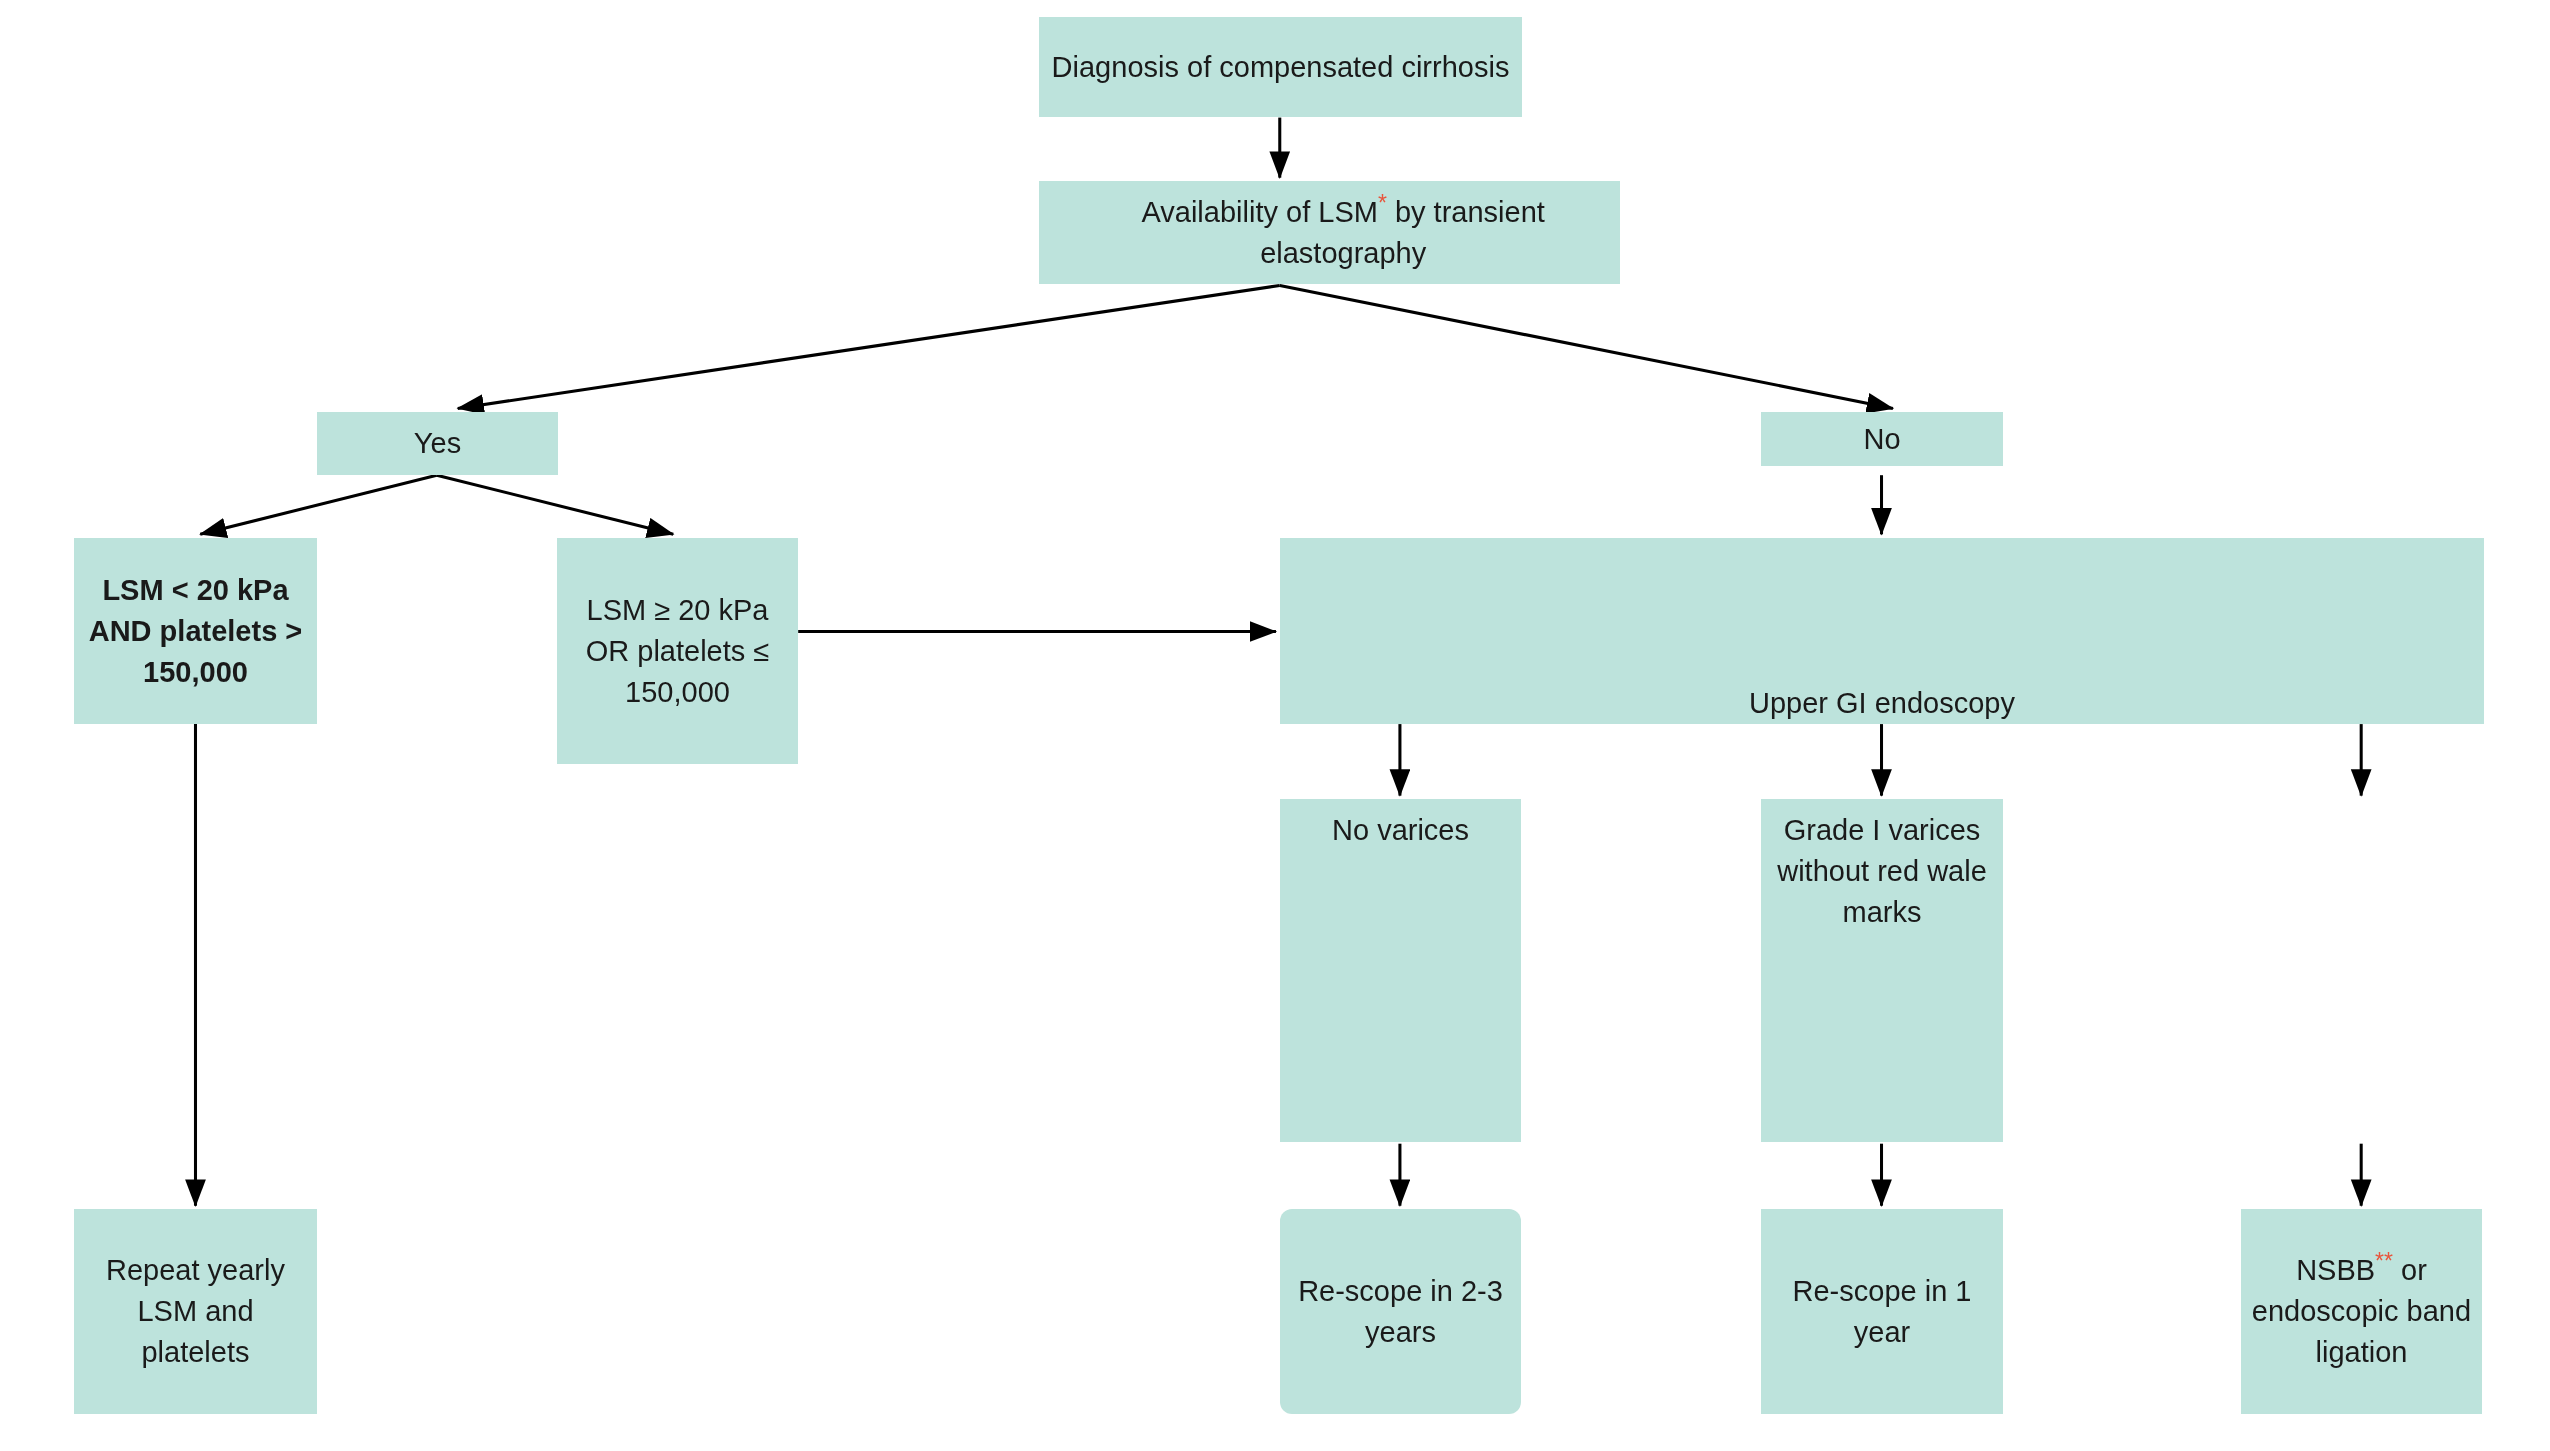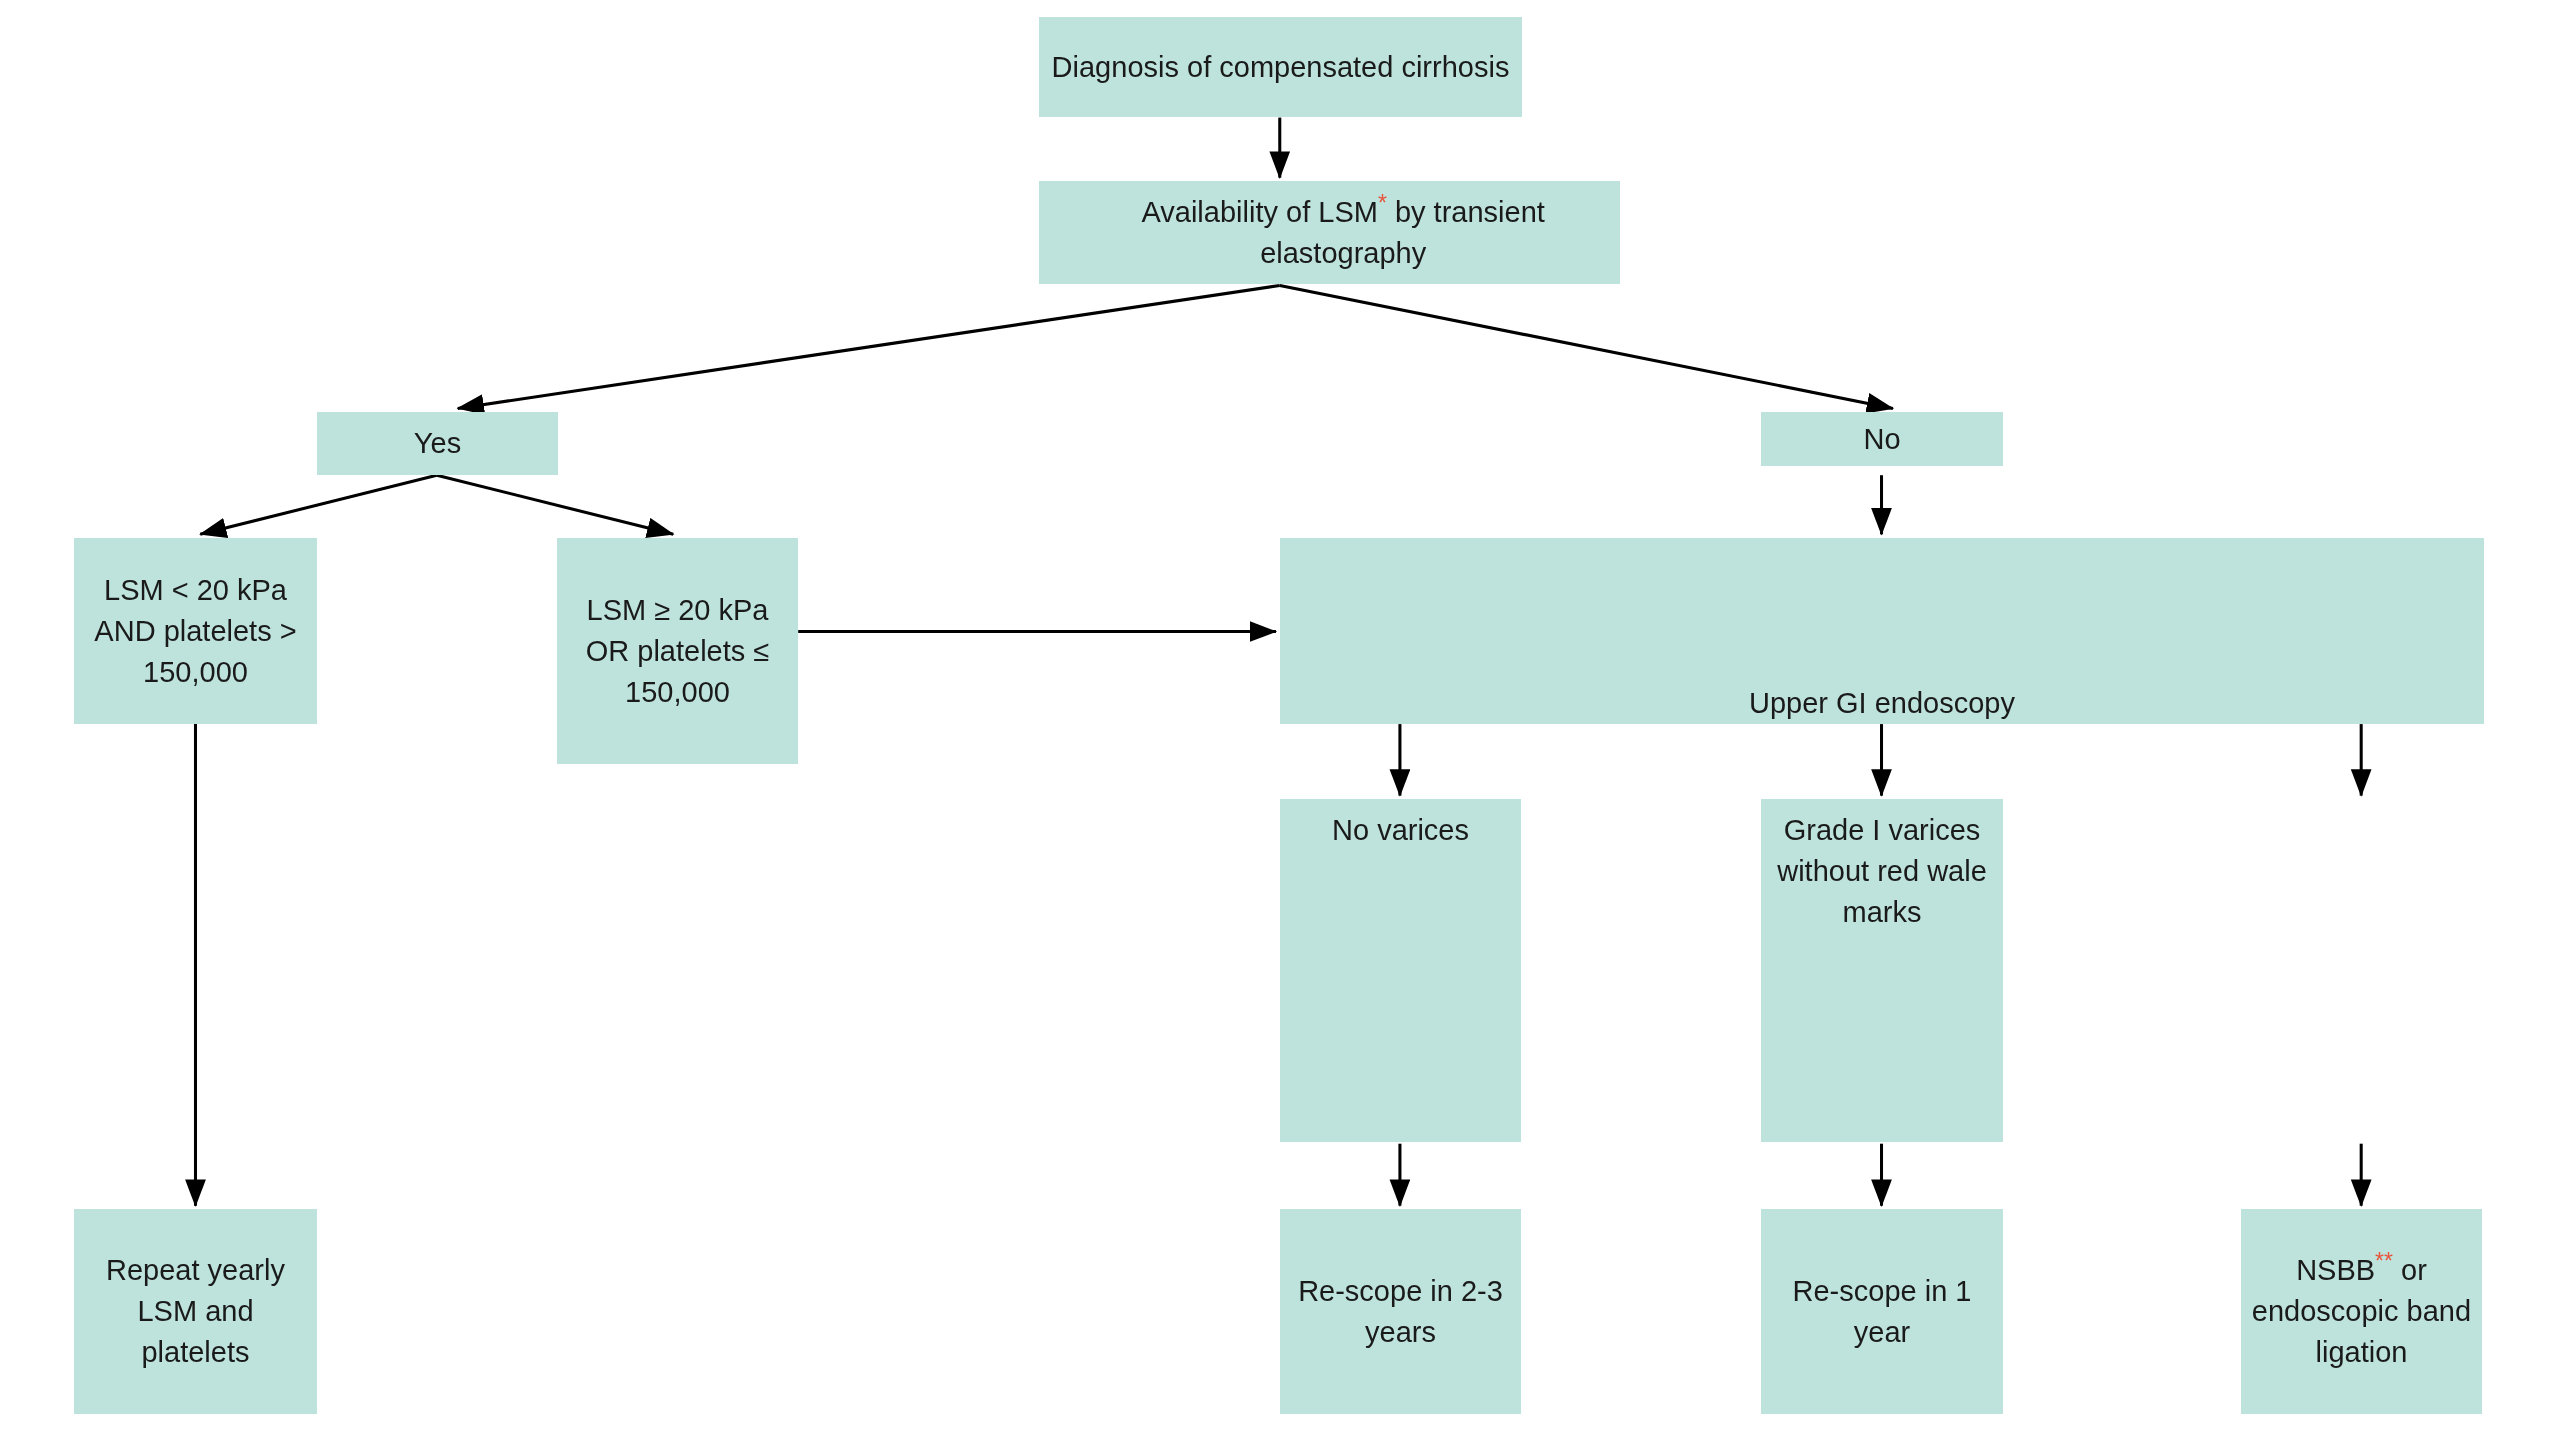--- a/index.html
+++ b/index.html
@@ -127,21 +127,21 @@
   </div>
 
   <div class="node" style="left:317px; top:412px; width:241px; height:63px;">
     <span>Yes</span>
   </div>
 
   <div class="node" style="left:1761px; top:412px; width:242px; height:54px;">
     <span>No</span>
   </div>
 
-  <div class="node" style="left:74px; top:538px; width:243px; height:186px;">
+  <div class="node" style="left:74px; top:538px; width:243px; height:186px;font-weight:bold;">
     <span>LSM &lt; 20 kPa AND platelets &gt; 150,000</span>
   </div>
 
   <div class="node" style="left:557px; top:538px; width:241px; height:226px;">
     <span>LSM ≥ 20 kPa OR platelets ≤ 150,000</span>
   </div>
 
   <div class="node" style="left:1280px; top:538px; width:1204px; height:186px;align-items:flex-end;">
     <span>Upper GI endoscopy</span>
   </div>
@@ -152,21 +152,21 @@
 
   <div class="node top-align" style="left:1761px; top:799px; width:242px; height:343px;">
     <span>Grade I varices without red wale marks</span>
   </div>
 
 
   <div class="node" style="left:74px; top:1209px; width:243px; height:205px;">
     <span>Repeat yearly LSM and platelets</span>
   </div>
 
-  <div class="node" style="left:1280px; top:1209px; width:241px; height:205px;">
+  <div class="node" style="left:1280px; top:1209px; width:241px; height:205px;border-radius:12px;">
     <span>Re-scope in 2-3 years</span>
   </div>
 
   <div class="node" style="left:1761px; top:1209px; width:242px; height:205px;">
     <span>Re-scope in 1 year</span>
   </div>
 
   <div class="node" style="left:2241px; top:1209px; width:241px; height:205px;">
     <span><span>NSBB</span><span class="sup">**</span><span> or endoscopic band ligation</span></span>
   </div>

